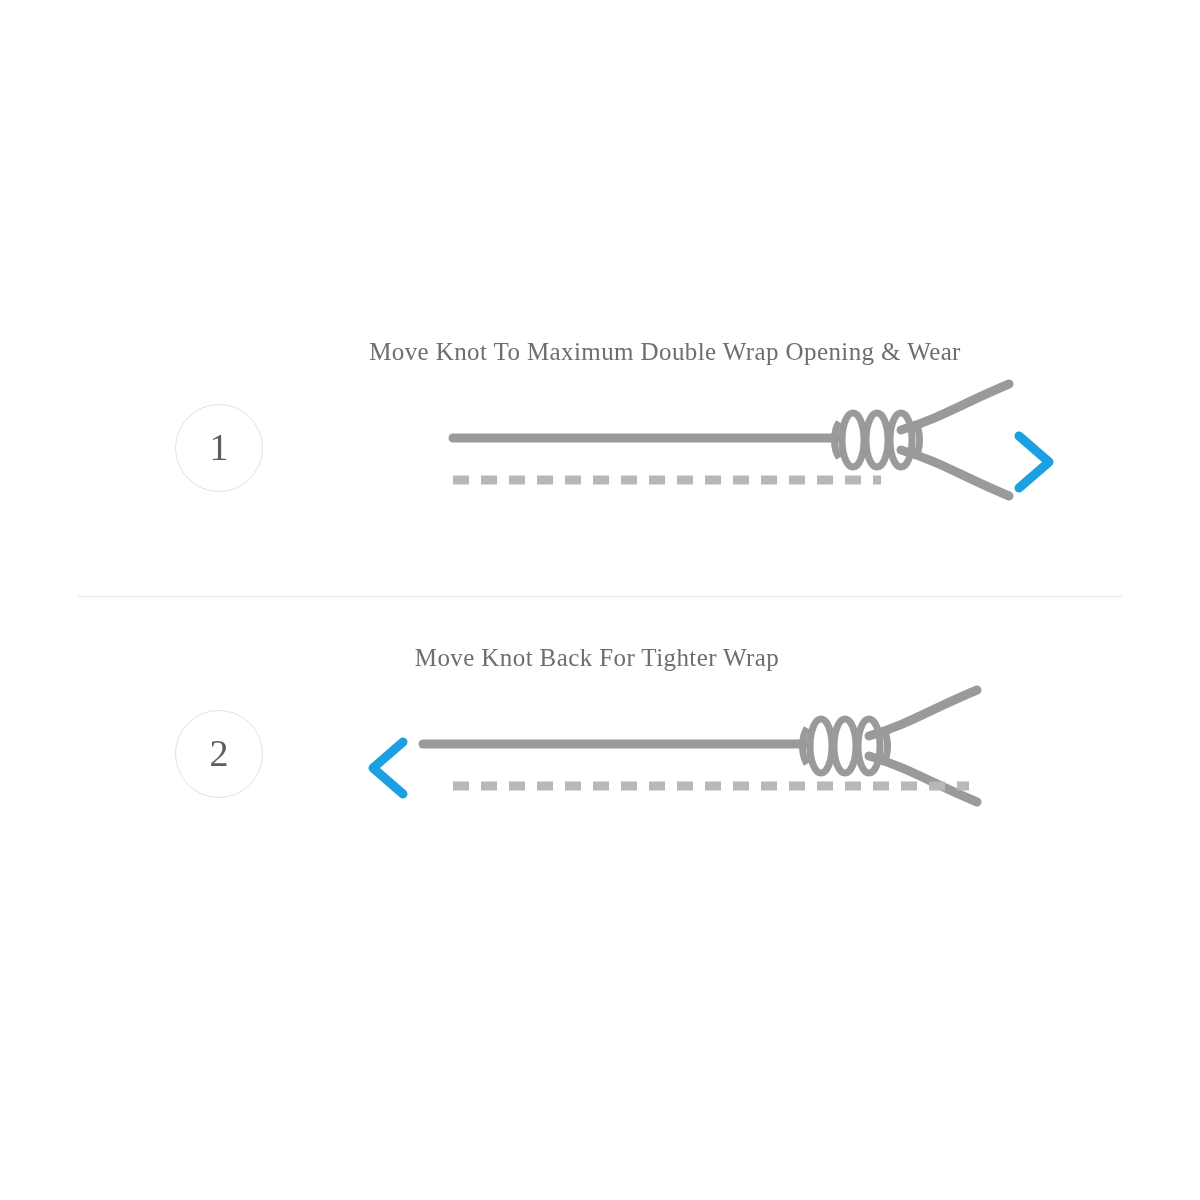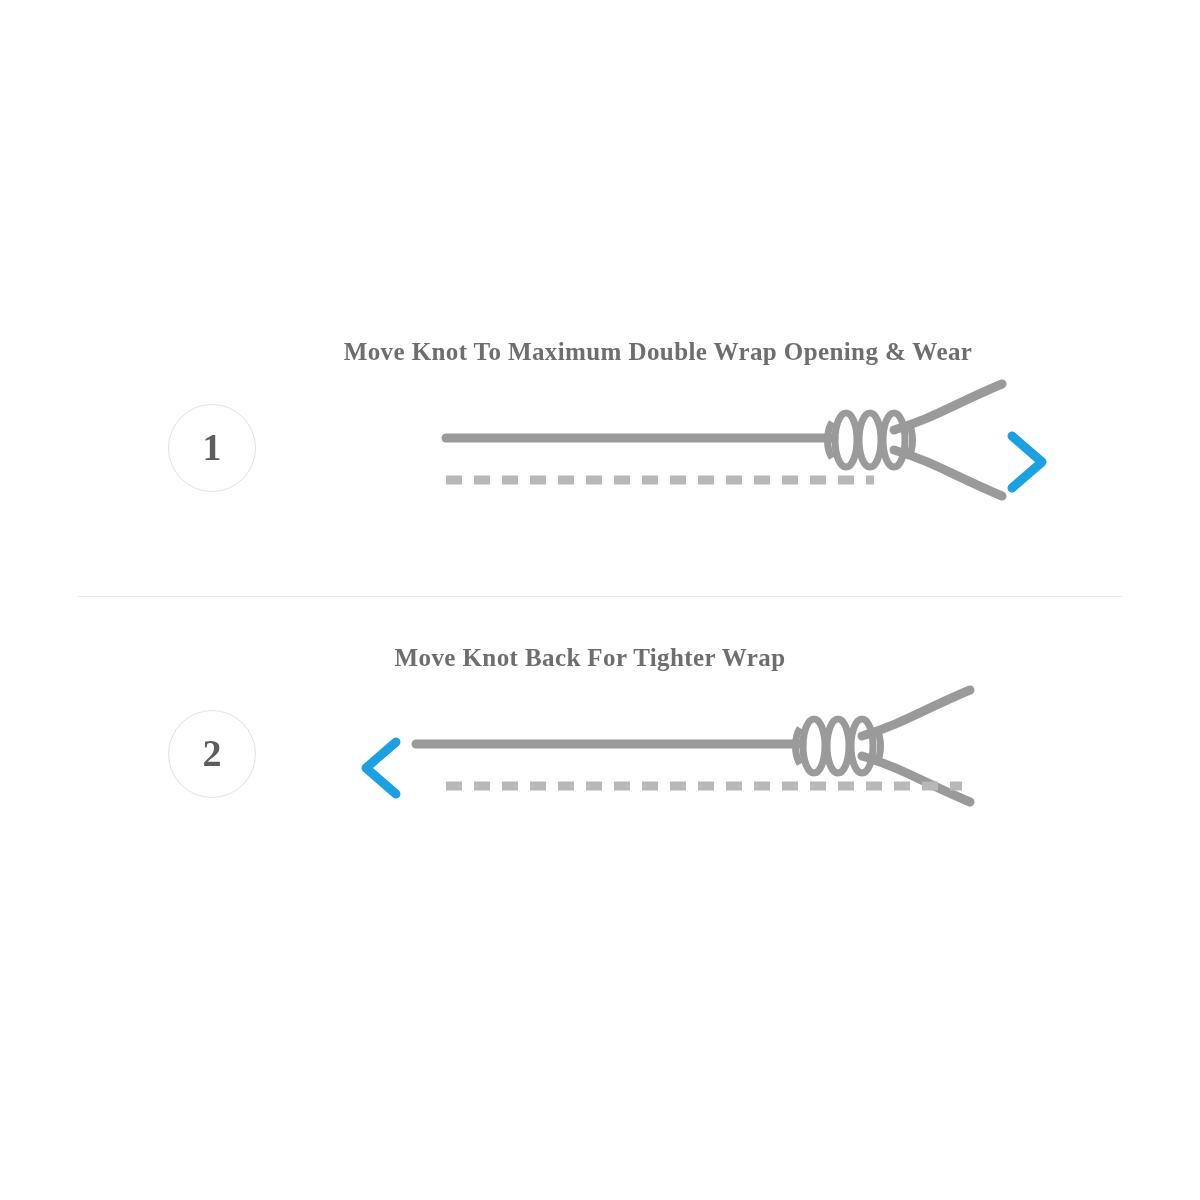--- a/index.html
+++ b/index.html
@@ -17,24 +17,23 @@
   .page {
     position: relative;
     width: 1200px;
     height: 1200px;
     box-sizing: border-box;
   }
 
   
   .step {
     position: absolute;
-    left: 4px;
+    left: 11px;
     width: 1012px;
     height: 260px;
-    font-weight: bold;
   }
   #step-1 { top: 320px; }
   #step-2 { top: 626px; }
 
   .step-title {
     position: absolute;
     top: 18px;
     left: 0;
     width: 1200px;
     text-align: center;

